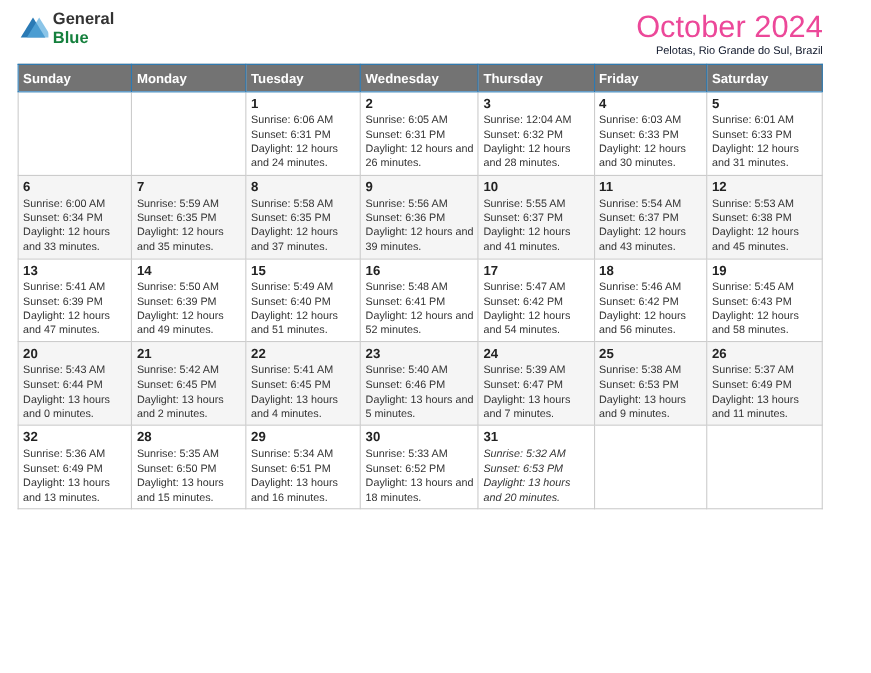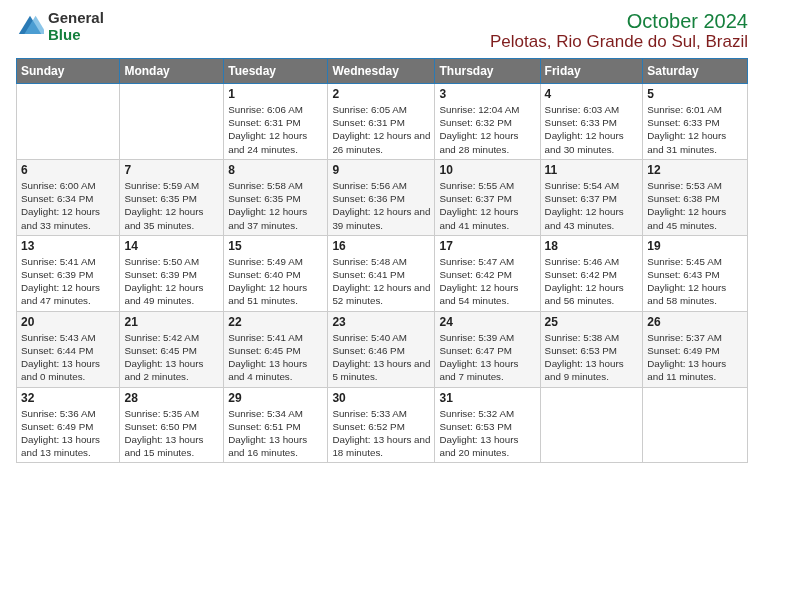--- a/index.html
+++ b/index.html
@@ -43,28 +43,28 @@
       color: #15803d;
     }
     .logo-icon {
       width: 28px;
       height: 28px;
     }
     .title-block {
       text-align: right;
     }
     .month-title {
-      font-size: 20px;
+      font-size: 28px;
       font-weight: normal;
-      color: #15803d;
+      color: #ec4899;
       line-height: 1.1;
     }
     .subtitle {
-      font-size: 17px;
-      color: #7f1d1d;
+      font-size: 10px;
+      color: #0f172a;
     }
     table {
       width: 100%;
       border-collapse: collapse;
       font-size: 10.5px;
     }
     thead tr th {
       background: #737373;
       color: #fff;
       padding: 5px 4px;
@@ -320,21 +320,21 @@
 Daylight: 13 hours and 16 minutes.</div>
           </td>
           <td>
             <span class="day-num">30</span>
             <div class="day-info" style="white-space: pre-line;">Sunrise: 5:33 AM
 Sunset: 6:52 PM
 Daylight: 13 hours and 18 minutes.</div>
           </td>
           <td>
             <span class="day-num">31</span>
-            <div class="day-info" style="white-space: pre-line;">Sunrise: 5:32 AM
+            <div class="day-info" style="white-space: pre-line; font-style: italic;">Sunrise: 5:32 AM
 Sunset: 6:53 PM
 Daylight: 13 hours and 20 minutes.</div>
           </td>
           <td class="empty-cell"></td>
           <td class="empty-cell"></td>
         </tr>
       </tbody>
   </table>
 </div>
 

